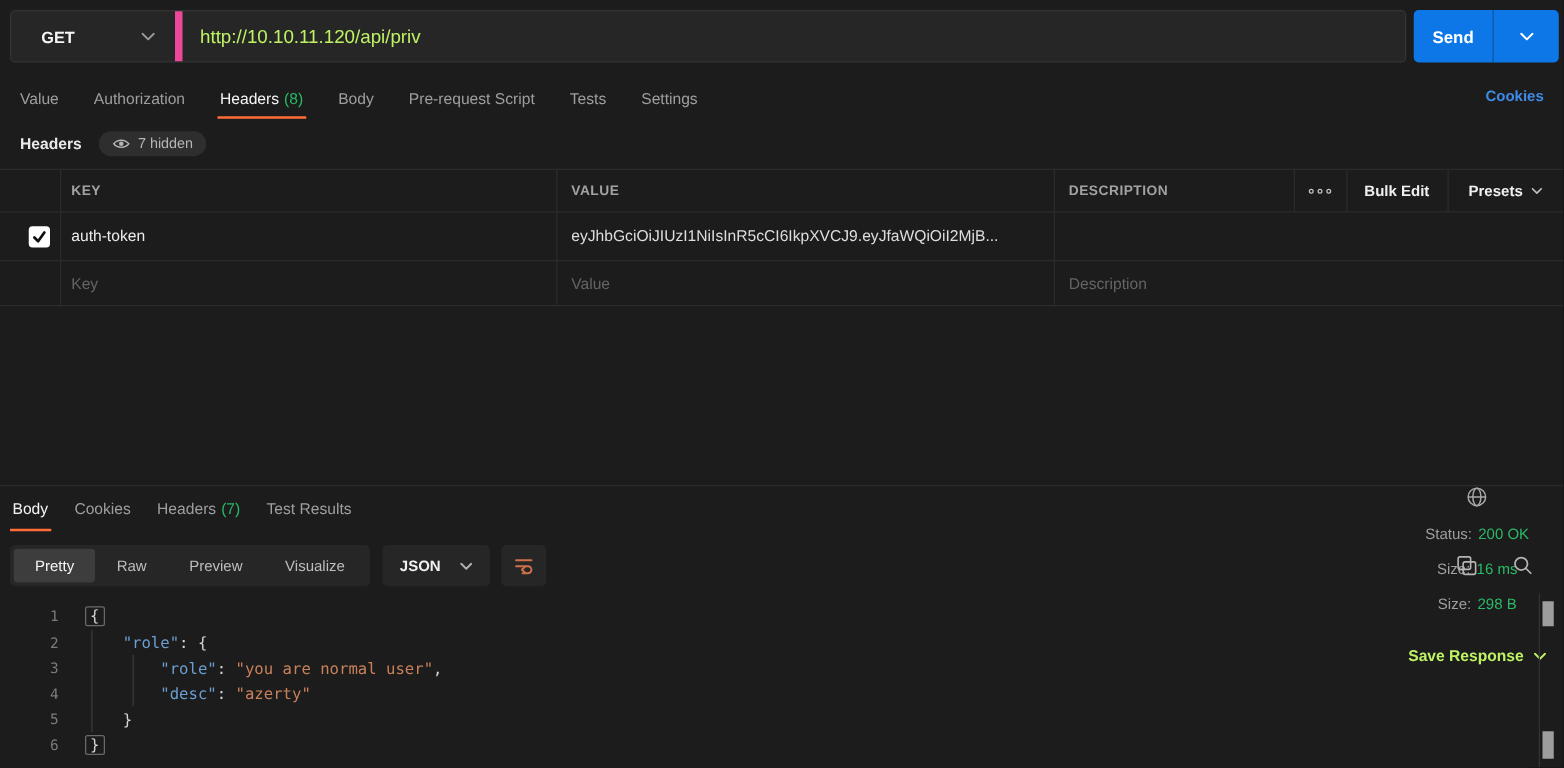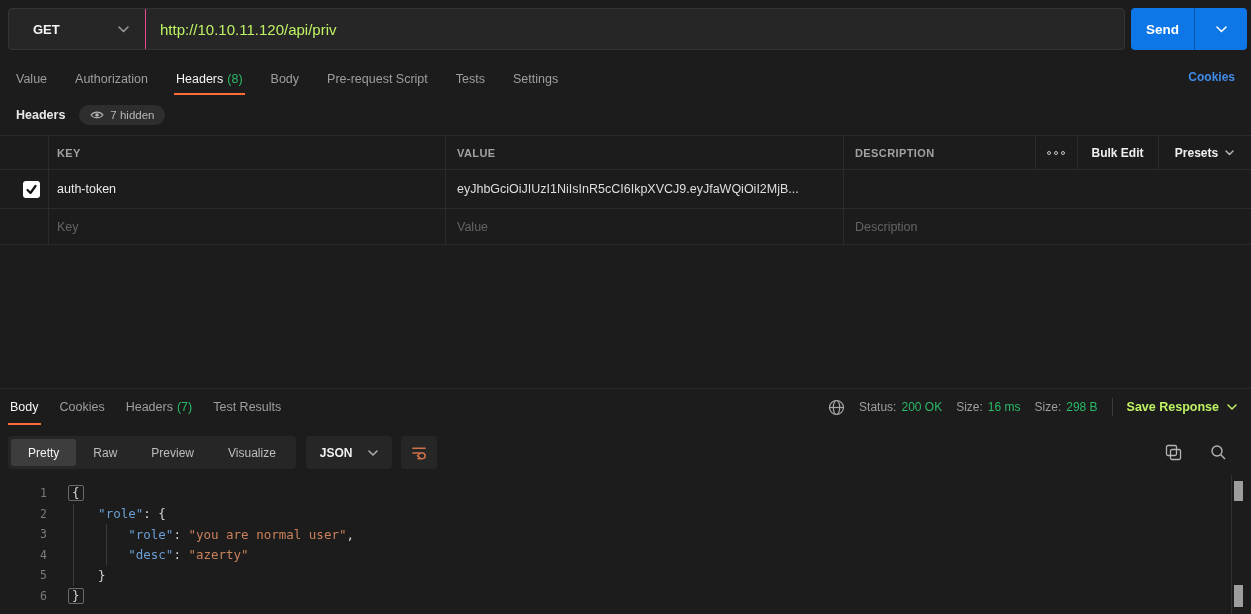--- a/index.html
+++ b/index.html
@@ -6,21 +6,21 @@
   html,body { background:#151515; }
   .app {
     position:relative; width:1251px; height:614px; overflow:hidden;
     background:#1c1c1c; font-family:"Liberation Sans", sans-serif;
     color:#e8e8e8; font-size:12.5px;
   }
   
   .url-box { position:absolute; left:8px; top:8px; width:1117px; height:42px;
     background:#262626; border:1px solid #343434; border-radius:4px; display:flex; align-items:center; }
   .method { position:relative; width:137px; height:100%; display:flex; align-items:center;
-    border-right:1px solid #ec4899; cursor:pointer; }
+    border-right:6px solid #ec4899; cursor:pointer; }
   .method-label { margin-left:24px; font-weight:bold; font-size:13px; color:#f5f5f5; }
   .method .chev { position:absolute; right:16px; color:#9a9a9a; }
   .url-input { flex:1; height:100%; background:transparent; border:none; outline:none;
     color:#bef264; font-size:15px; padding-left:14px; font-family:"Liberation Sans", sans-serif; }
   .send-btn { position:absolute; left:1131px; top:8px; width:116px; height:42px;
     background:#0d77e8; border-radius:4px; display:flex; cursor:pointer; }
   .send-main { width:64px; display:flex; align-items:center; justify-content:center;
     color:#fff; font-weight:bold; font-size:13.5px; border-right:1px solid rgba(0,0,0,.28); }
   .send-caret { flex:1; display:flex; align-items:center; justify-content:center; color:#fff; }
   
@@ -49,21 +49,21 @@
   .placeholder { color:#646464; }
   .checkbox { position:absolute; left:23px; top:50%; margin-top:-8.5px; width:17px; height:17px;
     background:#ffffff; border-radius:3px; display:flex; align-items:center; justify-content:center; cursor:pointer; }
   .dots3 { display:flex; gap:3px; }
   .dots3 i { width:4px; height:4px; border:1px solid #c4c4c4; border-radius:50%; }
   .tbl-btn { position:absolute; top:0; bottom:0; display:flex; align-items:center; justify-content:center;
     gap:7px; font-size:12px; font-weight:bold; color:#f0f0f0; cursor:pointer; }
   
   .response { position:absolute; left:0; top:388px; width:1251px; height:226px; border-top:1px solid #2b2b2b; }
   .resp-tabs { position:absolute; left:10px; top:0; height:36px; display:flex; gap:21px; align-items:center; }
-  .resp-meta { position:absolute; right:14px; top:0; height:36px; display:flex; align-items:center; gap:14px; }
+  .resp-meta { position:absolute; right:14px; top:0; height:36px; display:flex; align-items:center; gap:14px;flex-direction:column; }
   .meta-item { display:flex; gap:5px; font-size:12px; }
   .meta-label { color:#9e9e9e; }
   .meta-value { color:#29ba67; }
   .meta-divider { width:1px; height:18px; background:#3a3a3a; }
   .save-resp { display:flex; align-items:center; gap:8px; color:#bef264; font-weight:bold; font-size:12.5px; cursor:pointer; }
   .globe { color:#a8a8a8; display:flex; cursor:pointer; }
   
   .resp-toolbar { position:absolute; left:8px; top:47px; height:33px; display:flex; align-items:center; }
   .segmented { display:flex; background:#262626; border-radius:4px; padding:3px; height:33px; }
   .seg { display:flex; align-items:center; padding:0 17px; color:#bdbdbd; font-size:12px; border-radius:3px; cursor:pointer; }

